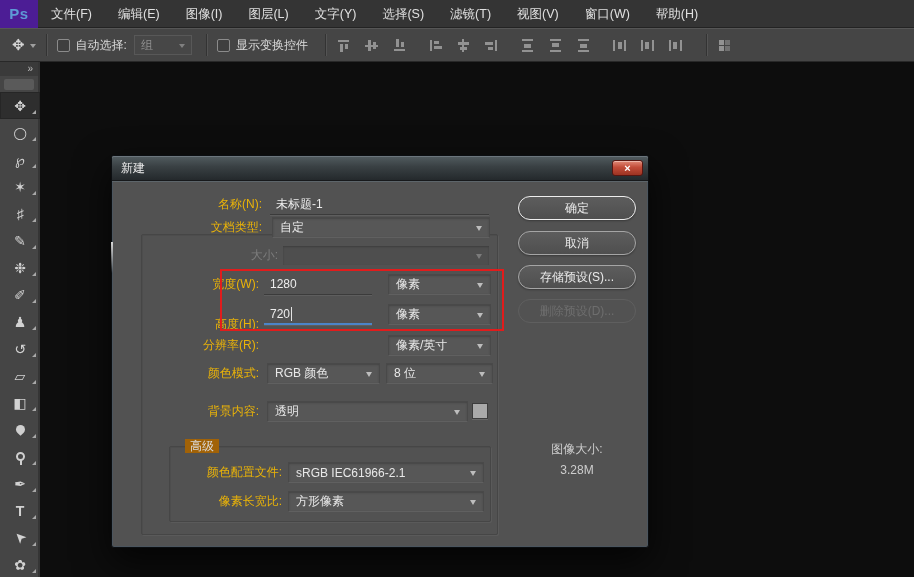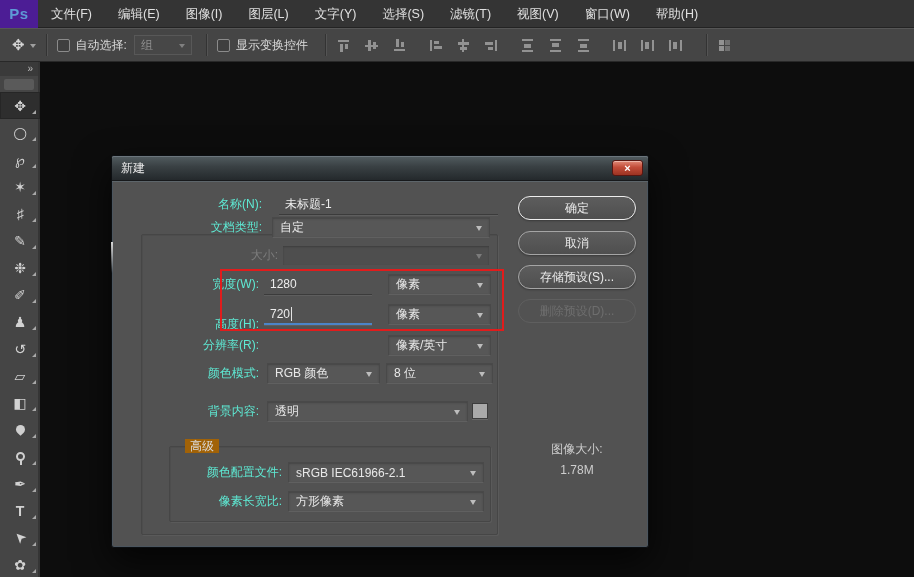--- a/index.html
+++ b/index.html
@@ -43,21 +43,21 @@
   .canvas{position:absolute;left:42px;top:62px;right:0;bottom:0;background:#0d0d0d}
 
   
   .dialog{position:absolute;left:111px;top:155px;width:538px;height:393px;background:#525252;border:1px solid #0b0e11;border-radius:3px;box-shadow:inset 0 0 0 1px #4b555e,0 14px 36px rgba(0,0,0,.72)}
   .dtitle{height:25px;display:flex;align-items:center;padding:0 5px 0 9px;font-size:12px;color:#eaeaea;background:linear-gradient(180deg,#525c60 0%,#394043 45%,#24292c 100%);border-bottom:1px solid #17191b;border-radius:2px 2px 0 0;box-shadow:inset 0 1px 0 #6b757c}
   .dclose{margin-left:auto;width:31px;height:16px;background:linear-gradient(#e18976,#c24c39 45%,#9c3322);border:1px solid #571611;border-radius:3px;color:#fff;font-size:11px;font-weight:bold;display:flex;align-items:center;justify-content:center;box-shadow:inset 0 1px 0 rgba(255,255,255,.4);line-height:1}
   .dbody{position:relative;height:367px;border-top:1px solid #5d656a}
   .lightstrip{position:absolute;left:-1px;top:60px;width:2px;height:31px;background:linear-gradient(#d8d8d8,rgba(120,120,120,0))}
   .gbox{position:absolute;border:1px solid #464646;border-radius:2px;box-shadow:inset 1px 1px 0 rgba(0,0,0,.06),1px 1px 0 rgba(255,255,255,.05)}
   .legend{position:absolute;font-size:12px;color:#dadada;background:#a16207;padding:0 5px;line-height:14px}
-  .dl{position:absolute;height:21px;line-height:21px;font-size:12px;color:#5eead4;text-align:right;white-space:nowrap}
+  .dl{position:absolute;height:21px;line-height:21px;font-size:12px;color:#eab308;text-align:right;white-space:nowrap}
   .dl.dis{color:#7d7d7d}
   .uin{position:absolute;height:21px;background:transparent;border:none;border-bottom:1px solid #3b3b3b;box-shadow:0 1px 0 rgba(255,255,255,.07);outline:none;color:#ededed;font-size:12px;font-family:inherit;padding:0 4px 0 6px}
   .uin.focus{border-bottom:2px solid #4c84c8;background-image:linear-gradient(#e3e3e3,#e3e3e3);background-repeat:no-repeat;background-position:27px 3px;background-size:1px 14px}
   .dsel{position:absolute;height:21px;display:flex;align-items:center;padding:0 7px;font-size:12px;color:#e8e8e8;background:#575757;border:1px solid #494949;border-bottom-color:#606060;box-shadow:inset 0 1px 2px rgba(0,0,0,.22)}
   .dsel .chv{margin-left:auto;width:0;height:0;border:3.5px solid transparent;border-top:5px solid #bdbdbd;margin-top:5px}
   .dsel.dis{background:#4e4e4e;border-color:#525252;color:#8a8a8a}
   .dsel.dis .chv{border-top-color:#7b7b7b}
   .swatch{position:absolute;width:16px;height:16px;background:#a9a9a9;border:1px solid #3c3c3c;box-shadow:0 1px 0 rgba(255,255,255,.12)}
   .redbox{position:absolute;left:108px;top:87px;width:284px;height:62px;border:2px solid #e11c1c;z-index:5}
   .dbtn{position:absolute;left:406px;width:118px;height:24px;border-radius:12px;display:flex;align-items:center;justify-content:center;font-size:12px;color:#ebebeb;background:linear-gradient(#5d5d5d,#4f4f4f);border:1px solid #a5a5a5;box-shadow:0 1px 2px rgba(0,0,0,.3)}
@@ -177,21 +177,21 @@
 <div class="dialog">
   <div class="dtitle">
     <span>新建</span>
     <span class="dclose">×</span>
   </div>
   <div class="dbody">
     <div class="lightstrip"></div>
     <div class="gbox" style="left:29px;top:52px;width:357px;height:301px"></div>
 
     <span class="dl" style="left:0;width:150px;top:12px">名称(N):</span>
-    <input class="uin" style="left: 158px; width: 219px; top: 12px; margin-left: 9px;" value="未标题-1">
+    <input class="uin" style="left: 158px; width: 219px; top: 12px;" value="未标题-1">
 
     <span class="dl" style="left:0;width:150px;top:35px">文档类型:</span>
     <div class="dsel" style="left:160px;width:218px;top:35px">
       <span>自定</span>
       <span class="chv"></span>
     </div>
 
     <span class="dl dis" style="left:0;width:166px;top:63px">大小:</span>
     <div class="dsel dis" style="left:170px;width:208px;top:63px">
       <span class="chv"></span>
@@ -247,15 +247,15 @@
     <div class="dsel" style="left:176px;width:196px;top:309px">
       <span>方形像素</span>
       <span class="chv"></span>
     </div>
 
     <div class="dbtn primary" style="top:14px">确定</div>
     <div class="dbtn" style="top:49px">取消</div>
     <div class="dbtn" style="top:83px">存储预设(S)...</div>
     <div class="dbtn disabled" style="top:117px">删除预设(D)...</div>
     <span class="imglab" style="top:259px">图像大小:</span>
-    <span class="imglab" style="top:281px">1.78M</span>
+    <span class="imglab" style="top:281px">3.28M</span>
   </div>
 </div>
 
 </body></html>

